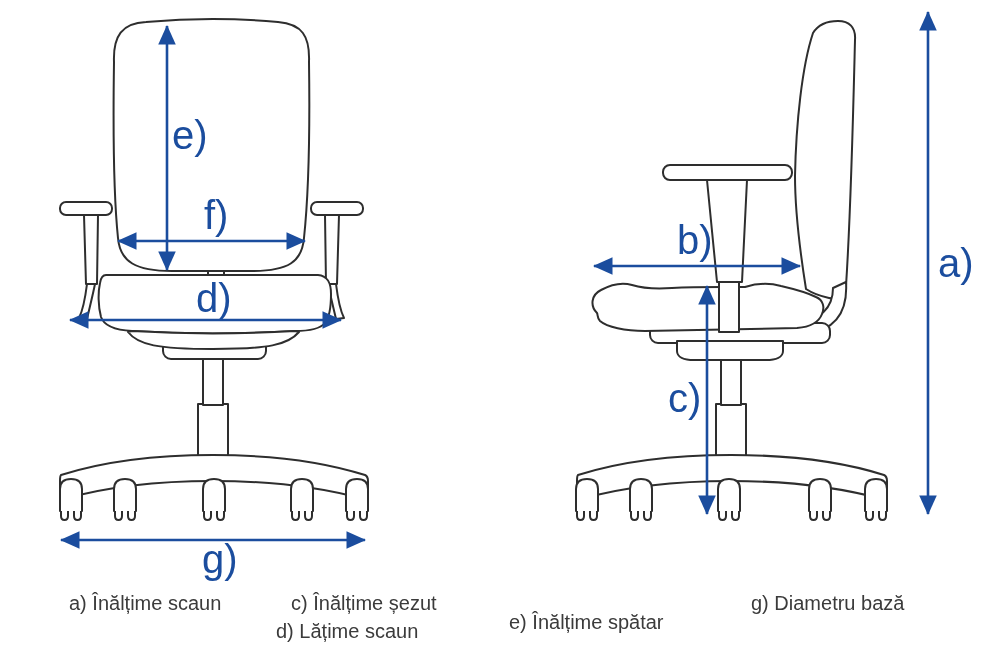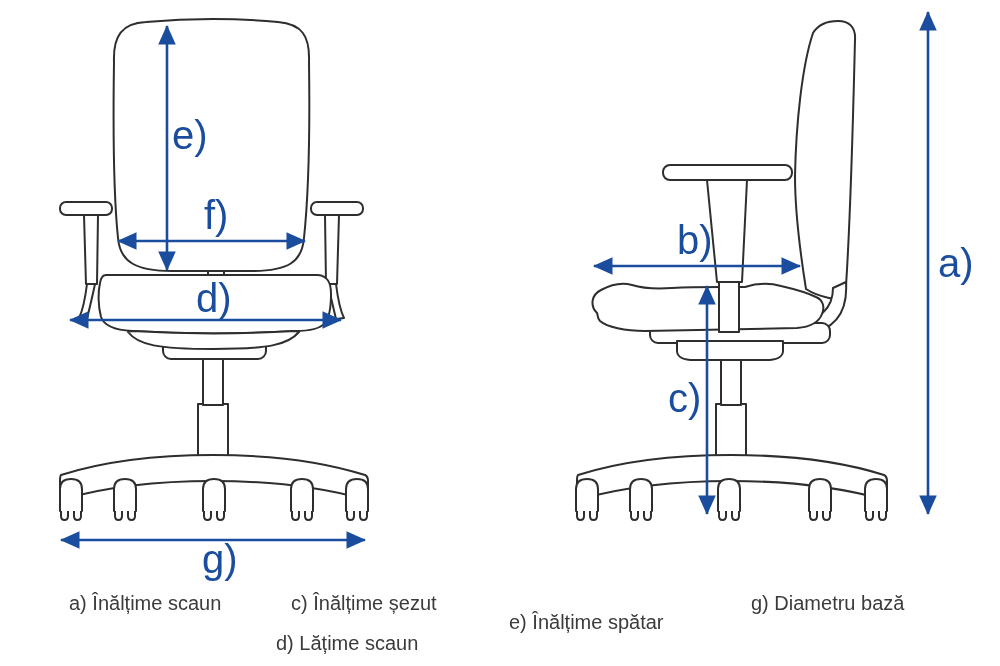--- a/index.html
+++ b/index.html
@@ -178,18 +178,18 @@
       <text class="dim-label" x="668" y="412">c)</text>
 
       <line class="dim" x1="928" y1="12" x2="928" y2="514" marker-start="url(#arrowhead)" marker-end="url(#arrowhead)"></line>
       <text class="dim-label" x="938" y="277">a)</text>
     </g>
   </svg>
 
   <div class="legend" style="top:586px;">
     <div class="legend-item" style="left:65px;top:5px;">a) Înălțime scaun</div>
     <div class="legend-item" style="left:272px;top:5px;margin-left:15px;">c) Înălțime șezut</div>
-    <div class="legend-item" style="left:272px;top:33px;margin-top:12px;">d) Lățime scaun</div>
+    <div class="legend-item" style="left:272px;top:33px;">d) Lățime scaun</div>
     <div class="legend-item" style="left:505px;top:5px;margin-top:19px;">e) Înălțime spătar</div>
     <div class="legend-item" style="left:747px;top:5px;text-align:right;">g) Diametru bază</div>
   </div>
 
 </div>
 
 </body></html>

